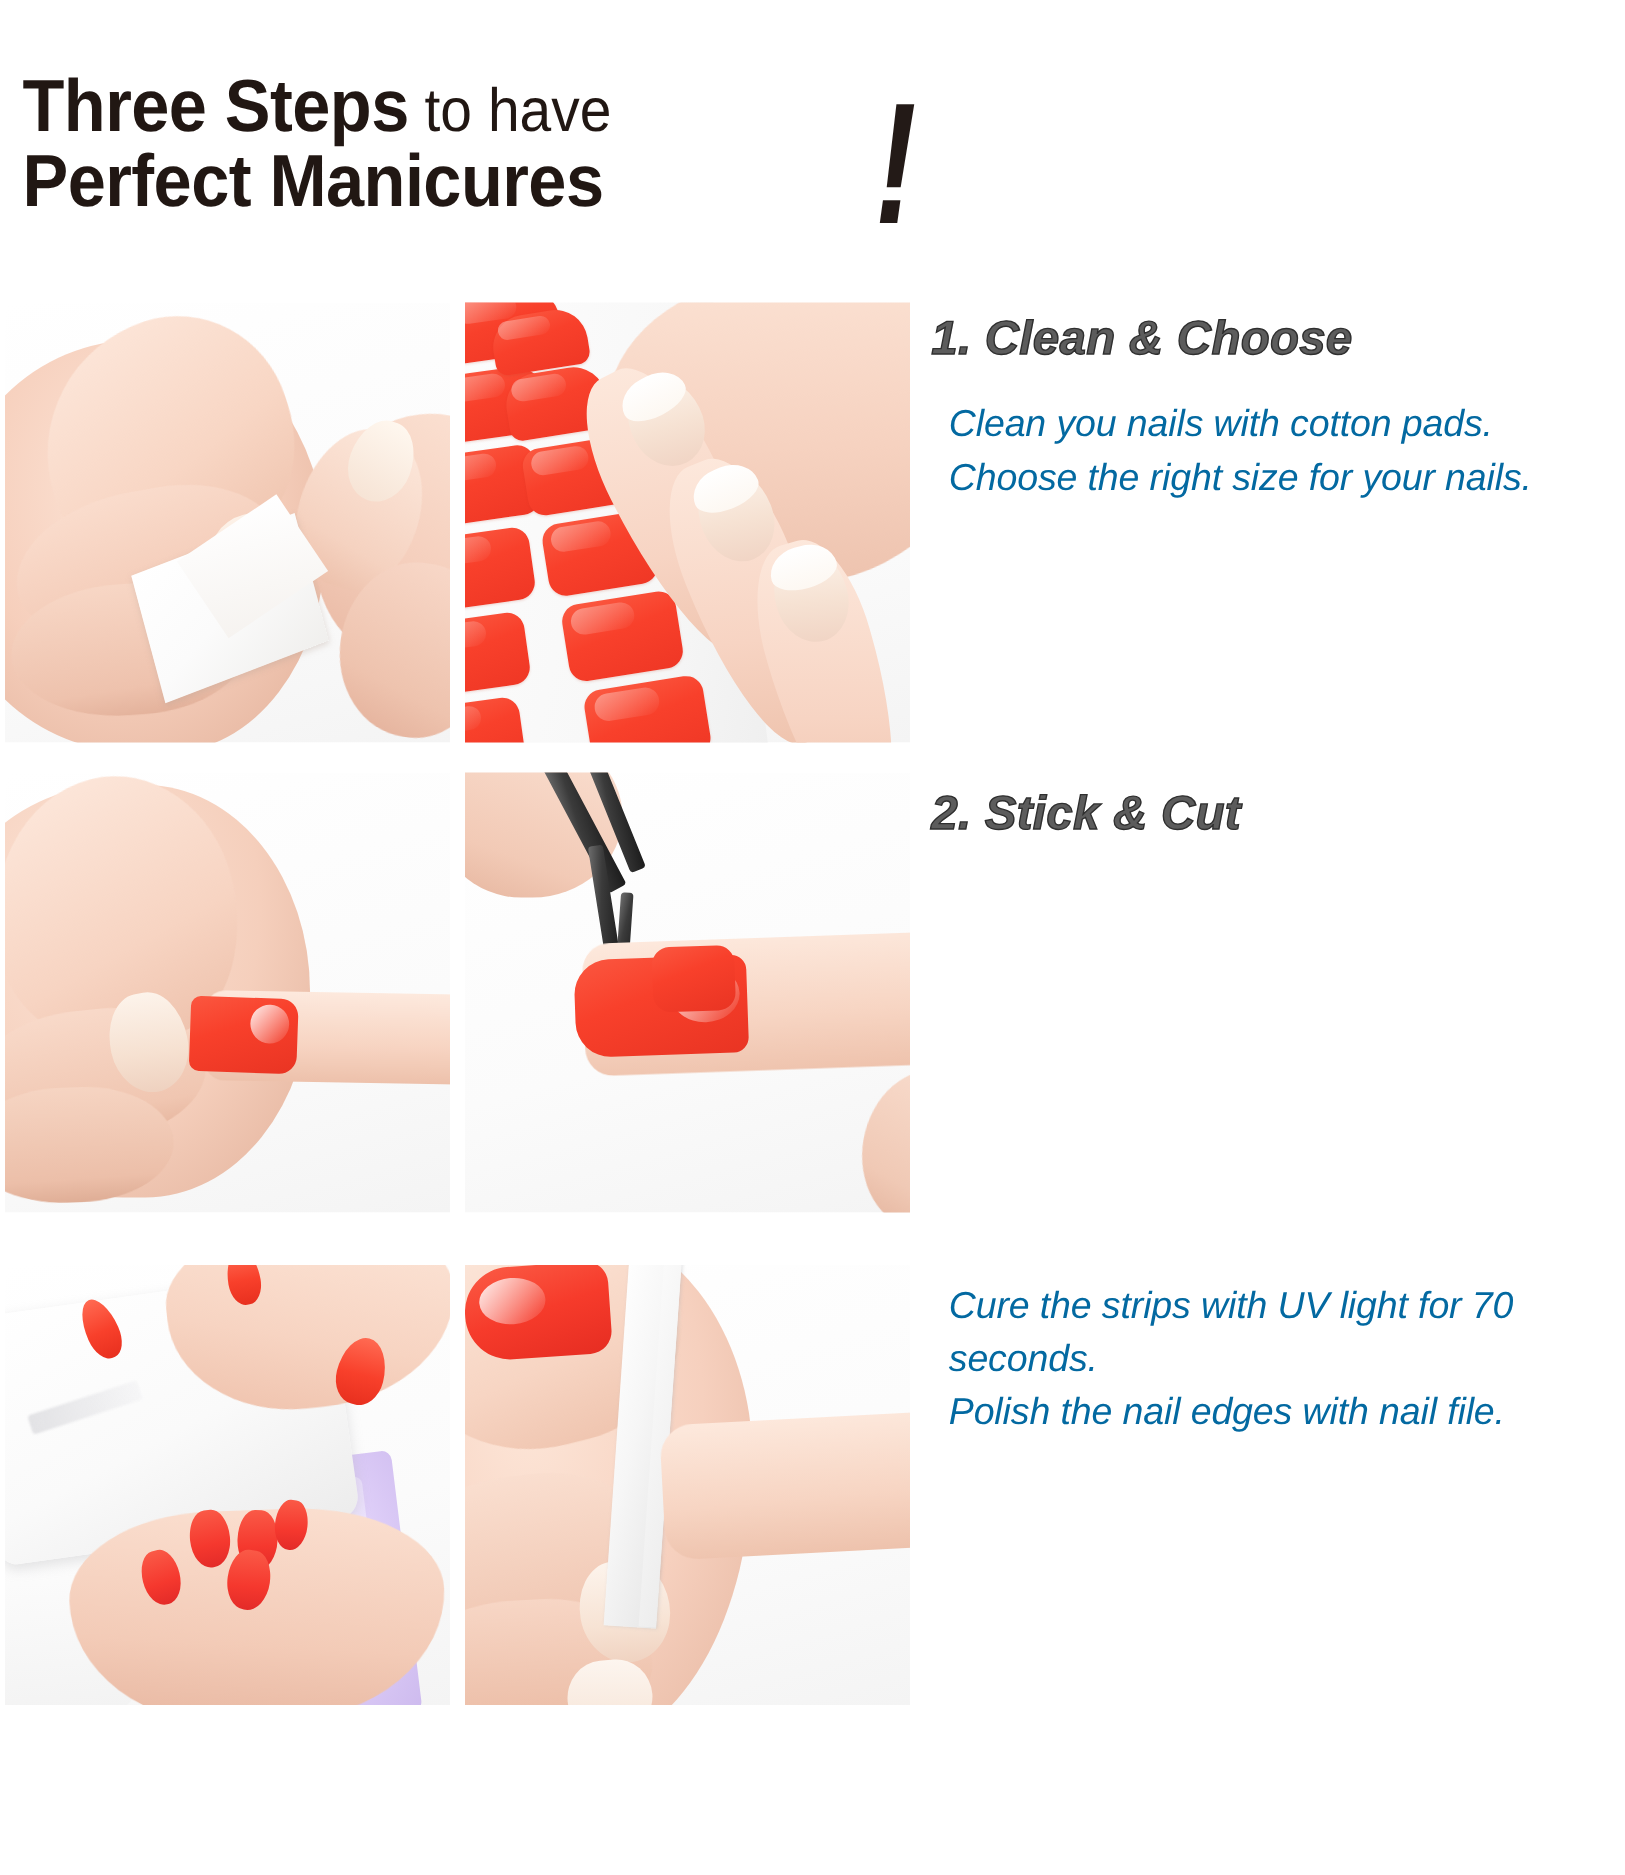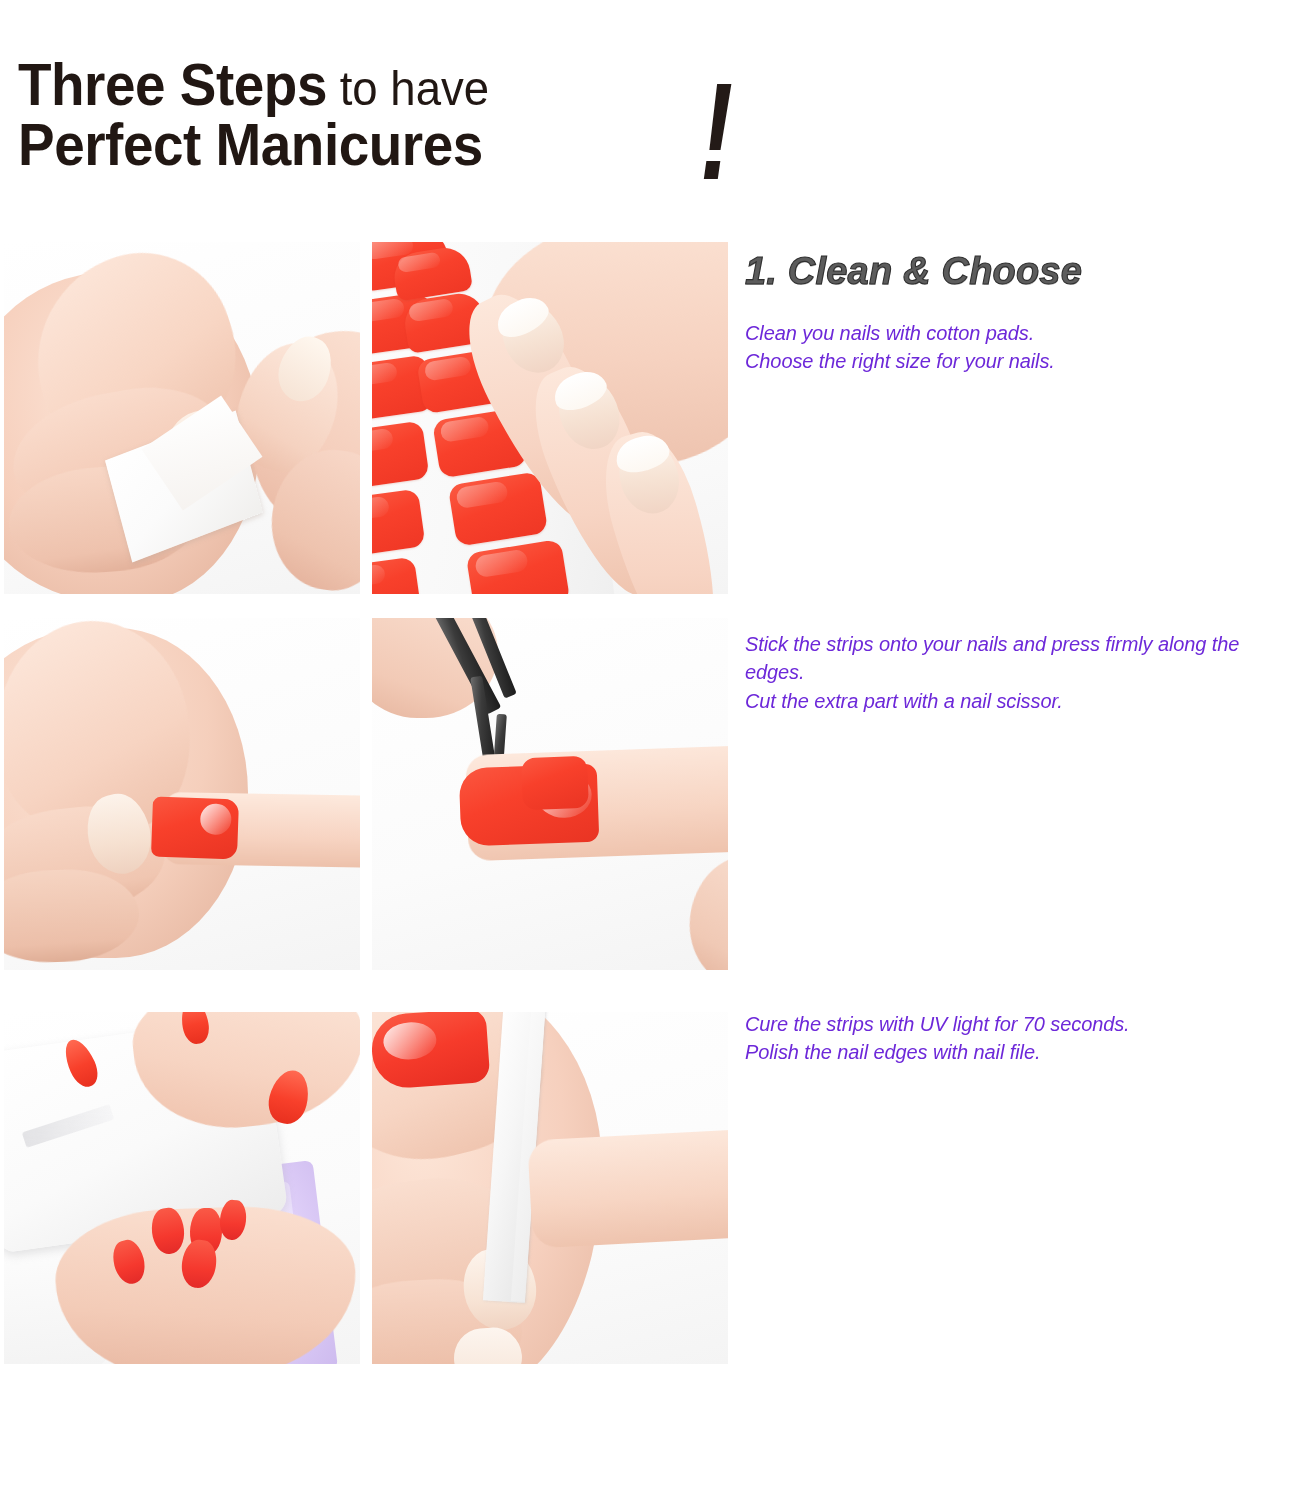--- a/index.html
+++ b/index.html
@@ -309,24 +309,24 @@
     color:#5c5c5c;
     letter-spacing:0.2px;
     margin:0 0 26px 0;
     white-space:nowrap;
     -webkit-text-stroke:1.1px #2f2f2f;
     text-shadow:0.5px 0.5px 0 rgba(60,60,60,.35);
   }
   .step-body{
     font-family:"Liberation Sans", sans-serif;
     font-weight:normal;
-    font-size:20px;
+    font-size:30px;
     line-height:1.42;
-    color:#6d28d9;
-    margin:0;
+    color:#0369a1;
+    margin:14px;
     white-space:pre-line;
     letter-spacing:-0.1px;
   }
 </style>
 </head>
 <body>
 
 <div id="header">
   <div id="title-block">
     <div id="title-line1" class="title-line">
@@ -478,22 +478,21 @@
 
 <div id="steps">
 
   <div class="step-block" id="step-1">
     <div class="step-heading">1. Clean &amp; Choose</div>
     <div class="step-body">Clean you nails with cotton pads.
 Choose the right size for your nails.</div>
   </div>
 
   <div class="step-block" id="step-2">
-    <div class="step-body">Stick the strips onto your nails and press firmly along the edges.
-Cut the extra part with a nail scissor.</div>
+    <div class="step-heading">2. Stick &amp; Cut</div>
   </div>
 
   <div class="step-block" id="step-3">
     <div class="step-body">Cure the strips with UV light for 70 seconds.
 Polish the nail edges with nail file.</div>
   </div>
 
 </div>
 
 </body></html>

